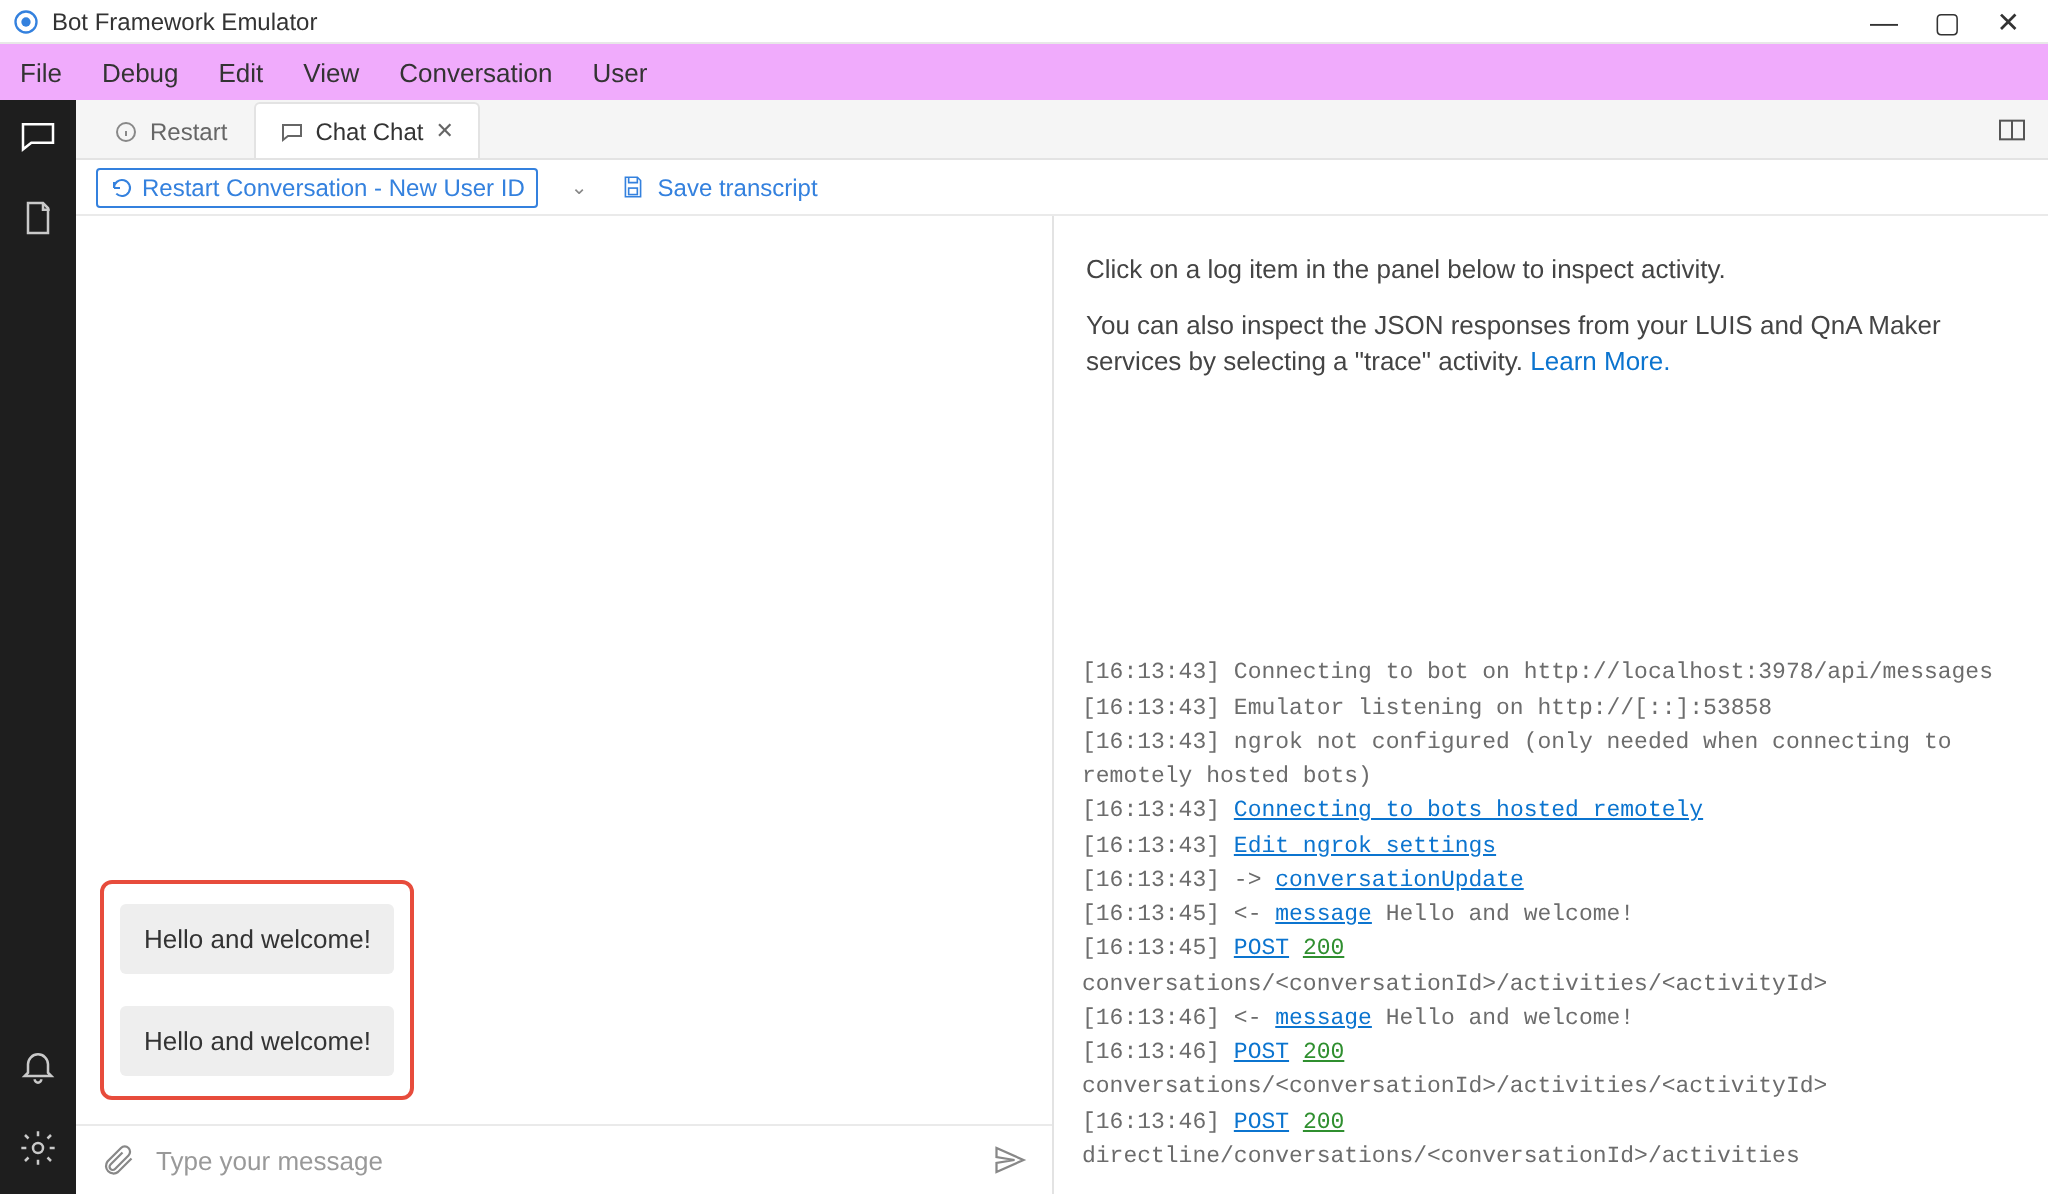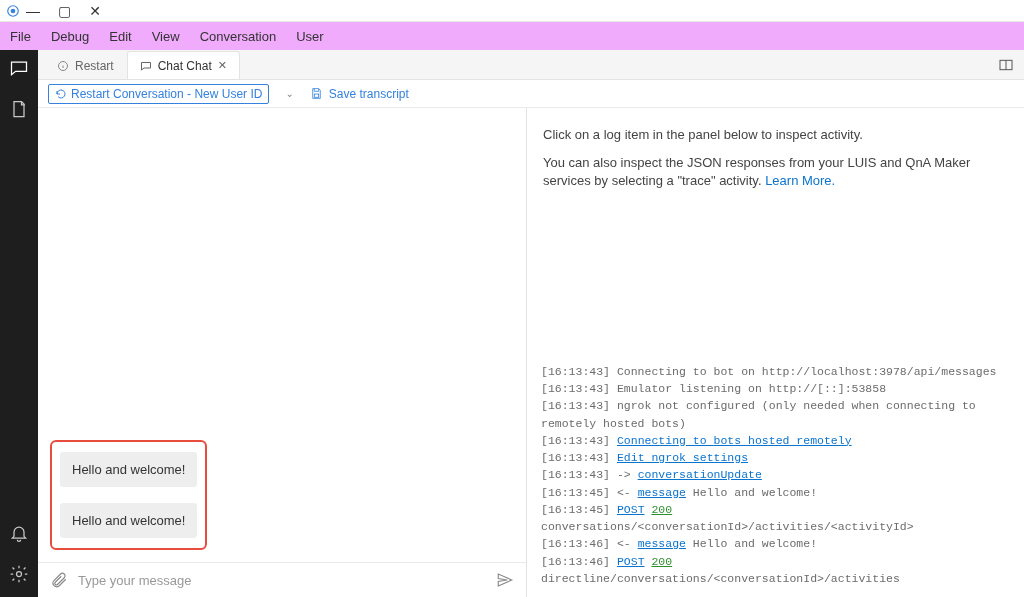--- a/index.html
+++ b/index.html
@@ -51,20 +51,21 @@
     .log-code { color: #2f8f2f; text-decoration: underline; cursor: pointer; }
   </style>
 </head>
 <body>
 
 <div class="titlebar">
   <svg class="titlebar-icon" viewBox="0 0 24 24">
       <circle cx="12" cy="12" r="9" stroke="#3481de" fill="none" stroke-width="2"></circle>
       <circle cx="12" cy="12" r="4" fill="#3481de"></circle>
     </svg>
+  <span class="titlebar-title">Bot Framework Emulator</span>
   <div class="window-controls">
     <span>—</span>
     <span>▢</span>
     <span>✕</span>
   </div>
 </div>
 
 <div class="menubar">
   <span>File</span>
   <span>Debug</span>
@@ -169,18 +170,19 @@
         <div class="log-panel" id="log-panel">
             <div class="log-line">[16:13:43] Connecting to bot on http://localhost:3978/api/messages</div>
             <div class="log-line">[16:13:43] Emulator listening on http://[::]:53858</div>
             <div class="log-line">[16:13:43] ngrok not configured (only needed when connecting to remotely hosted bots)</div>
             <div class="log-line">[16:13:43] <span class="log-link">Connecting to bots hosted remotely</span></div>
             <div class="log-line">[16:13:43] <span class="log-link">Edit ngrok settings</span></div>
             <div class="log-line">[16:13:43] -&gt; <span class="log-link">conversationUpdate</span></div>
             <div class="log-line">[16:13:45] &lt;- <span class="log-link">message</span> Hello and welcome!</div>
             <div class="log-line">[16:13:45] <span class="log-method">POST</span> <span class="log-code">200</span> conversations/&lt;conversationId&gt;/activities/&lt;activityId&gt;</div>
             <div class="log-line">[16:13:46] &lt;- <span class="log-link">message</span> Hello and welcome!</div>
+            <div class="log-line">[16:13:46] <span class="log-method">POST</span> <span class="log-code">200</span> conversations/&lt;conversationId&gt;/activities/&lt;activityId&gt;</div>
             <div class="log-line">[16:13:46] <span class="log-method">POST</span> <span class="log-code">200</span> directline/conversations/&lt;conversationId&gt;/activities</div>
           </div>
       </div>
     </div>
   </div>
 </div>
 
 </body></html>

